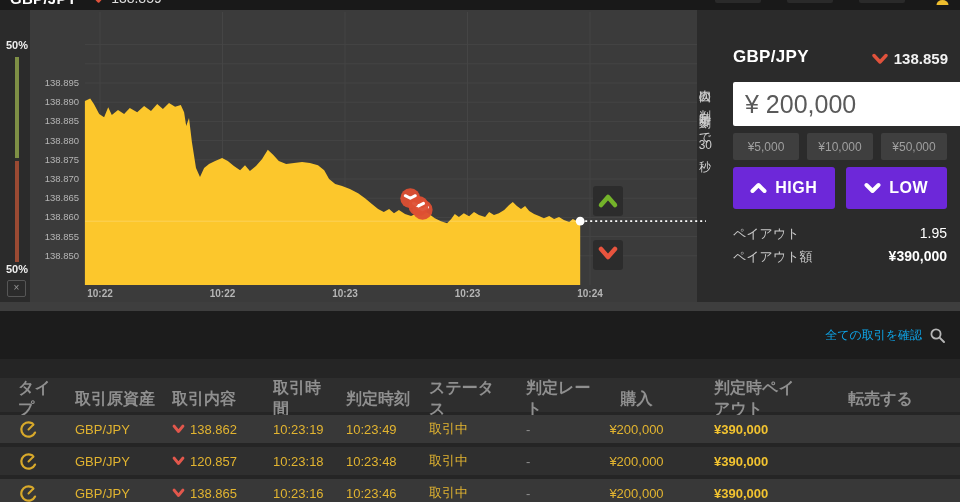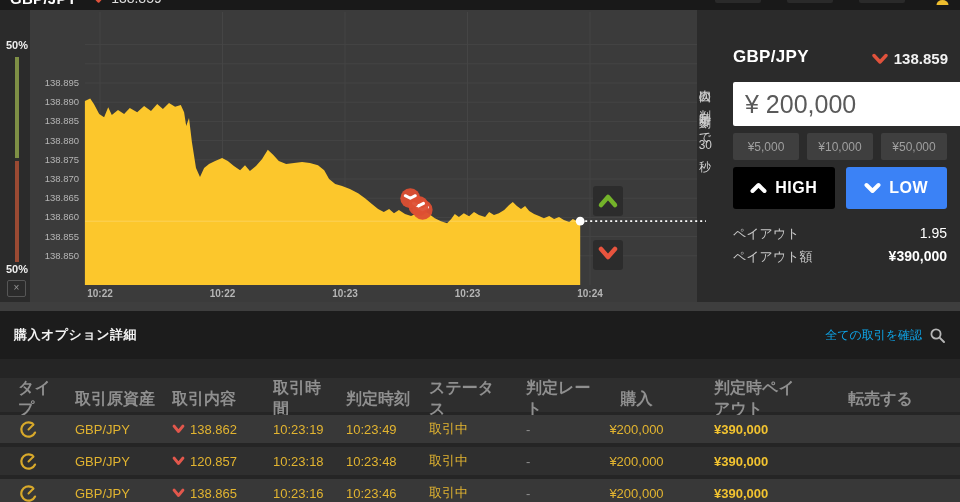--- a/index.html
+++ b/index.html
@@ -182,46 +182,45 @@
       </svg>
     <span>138.859</span>
   </div>
   <input class="abs p-input" readonly="" value="¥ 200,000" style="">
   <div class="abs p-chips">
     <button class="chip">¥5,000</button>
     <button class="chip">¥10,000</button>
     <button class="chip">¥50,000</button>
   </div>
   <div class="abs p-hl">
-    <button class="btn-hl" style="background:#000000">
+    <button class="btn-hl" style="background:#6d28d9">
       <svg width="17" height="12">
           <polyline points="2.5,9 8.5,3 14.5,9" fill="none" stroke="#fff" stroke-width="4" stroke-linecap="round" stroke-linejoin="round"></polyline>
         </svg>
       <span>HIGH</span>
     </button>
-    <button class="btn-hl" style="background:#3b82f6">
+    <button class="btn-hl" style="background:#6d28d9">
       <svg width="17" height="12">
           <polyline points="2.5,3 8.5,9 14.5,3" fill="none" stroke="#fff" stroke-width="4" stroke-linecap="round" stroke-linejoin="round"></polyline>
         </svg>
       <span>LOW</span>
     </button>
   </div>
   <div class="abs payrow pay1">
     <span>ペイアウト</span>
     <span class="val">1.95</span>
   </div>
   <div class="abs payrow pay2">
     <span>ペイアウト額</span>
     <span class="val">¥390,000</span>
   </div>
 </div>
 
 <div class="abs strip"></div>
 <div class="abs secbar">
-  <span class="sec-title">購入オプション詳細</span>
   <span class="sec-link">
     <span>全ての取引を確認</span>
     <svg width="17" height="17">
       <circle cx="7" cy="7" r="4.6" fill="none" stroke="#b5b5b5" stroke-width="1.8"></circle>
       <line x1="10.6" y1="10.6" x2="15" y2="15" stroke="#b5b5b5" stroke-width="2" stroke-linecap="round"></line>
     </svg>
   </span>
 </div>
 
 <div class="abs lower"></div>

